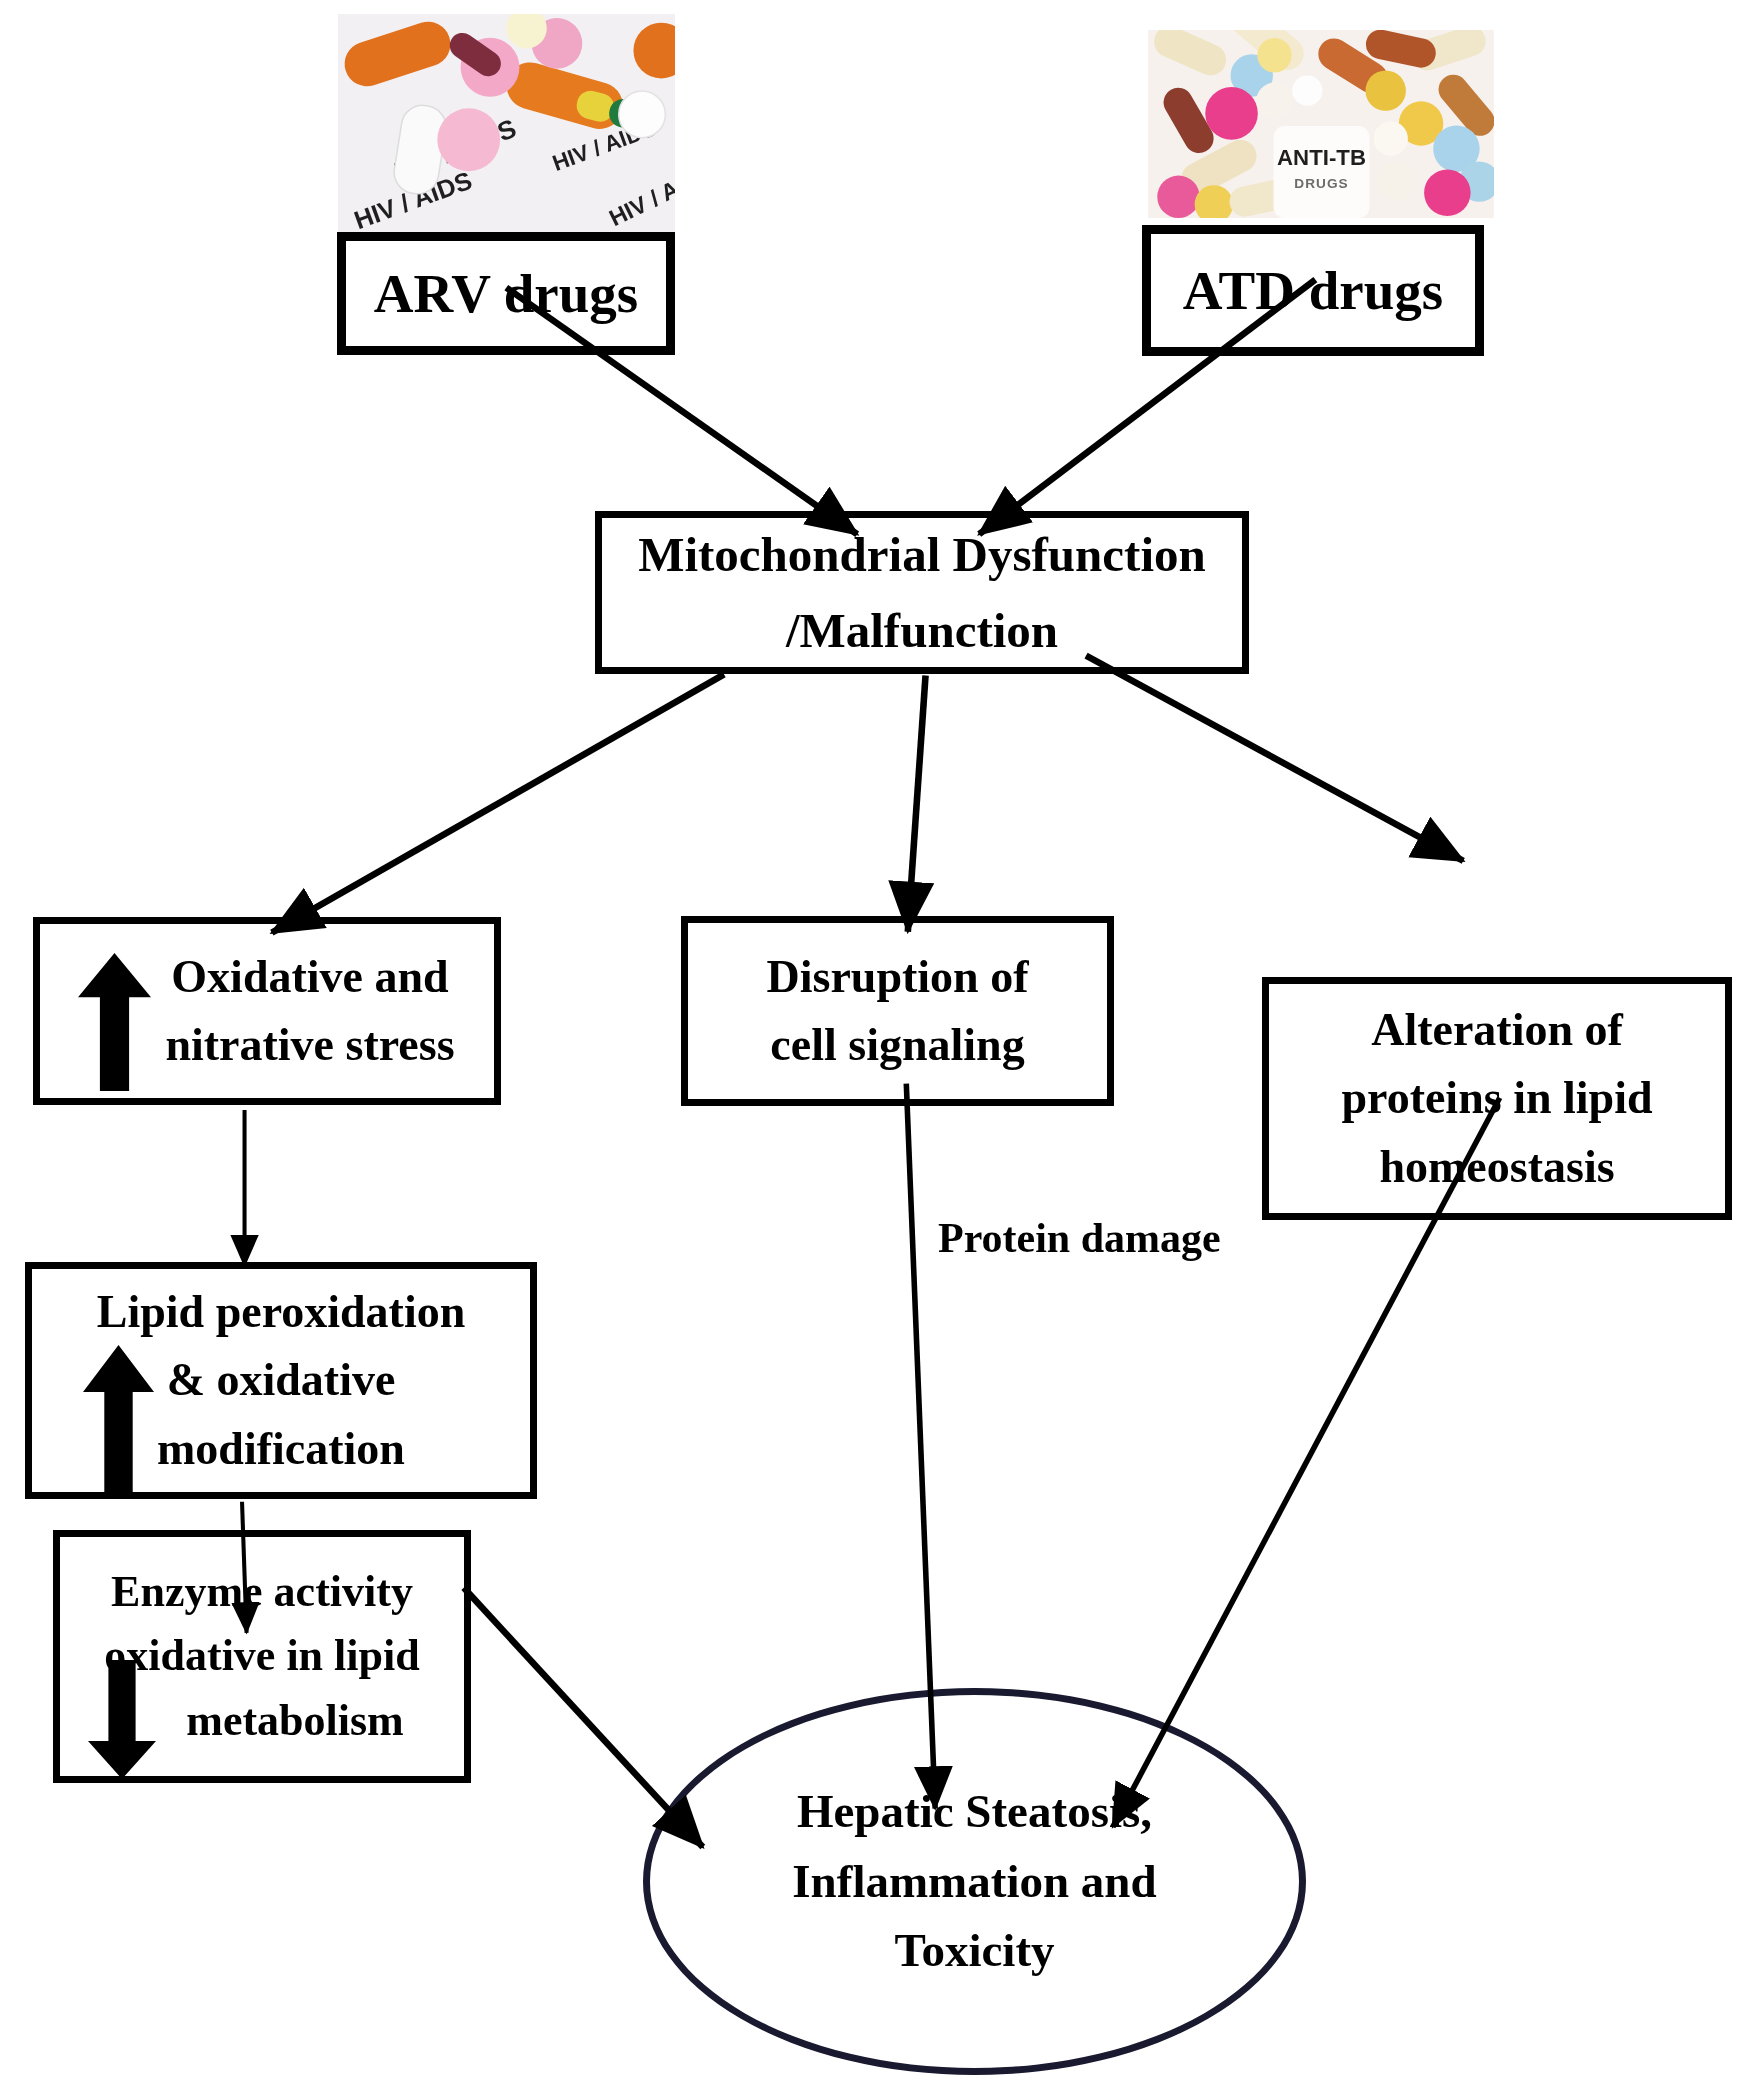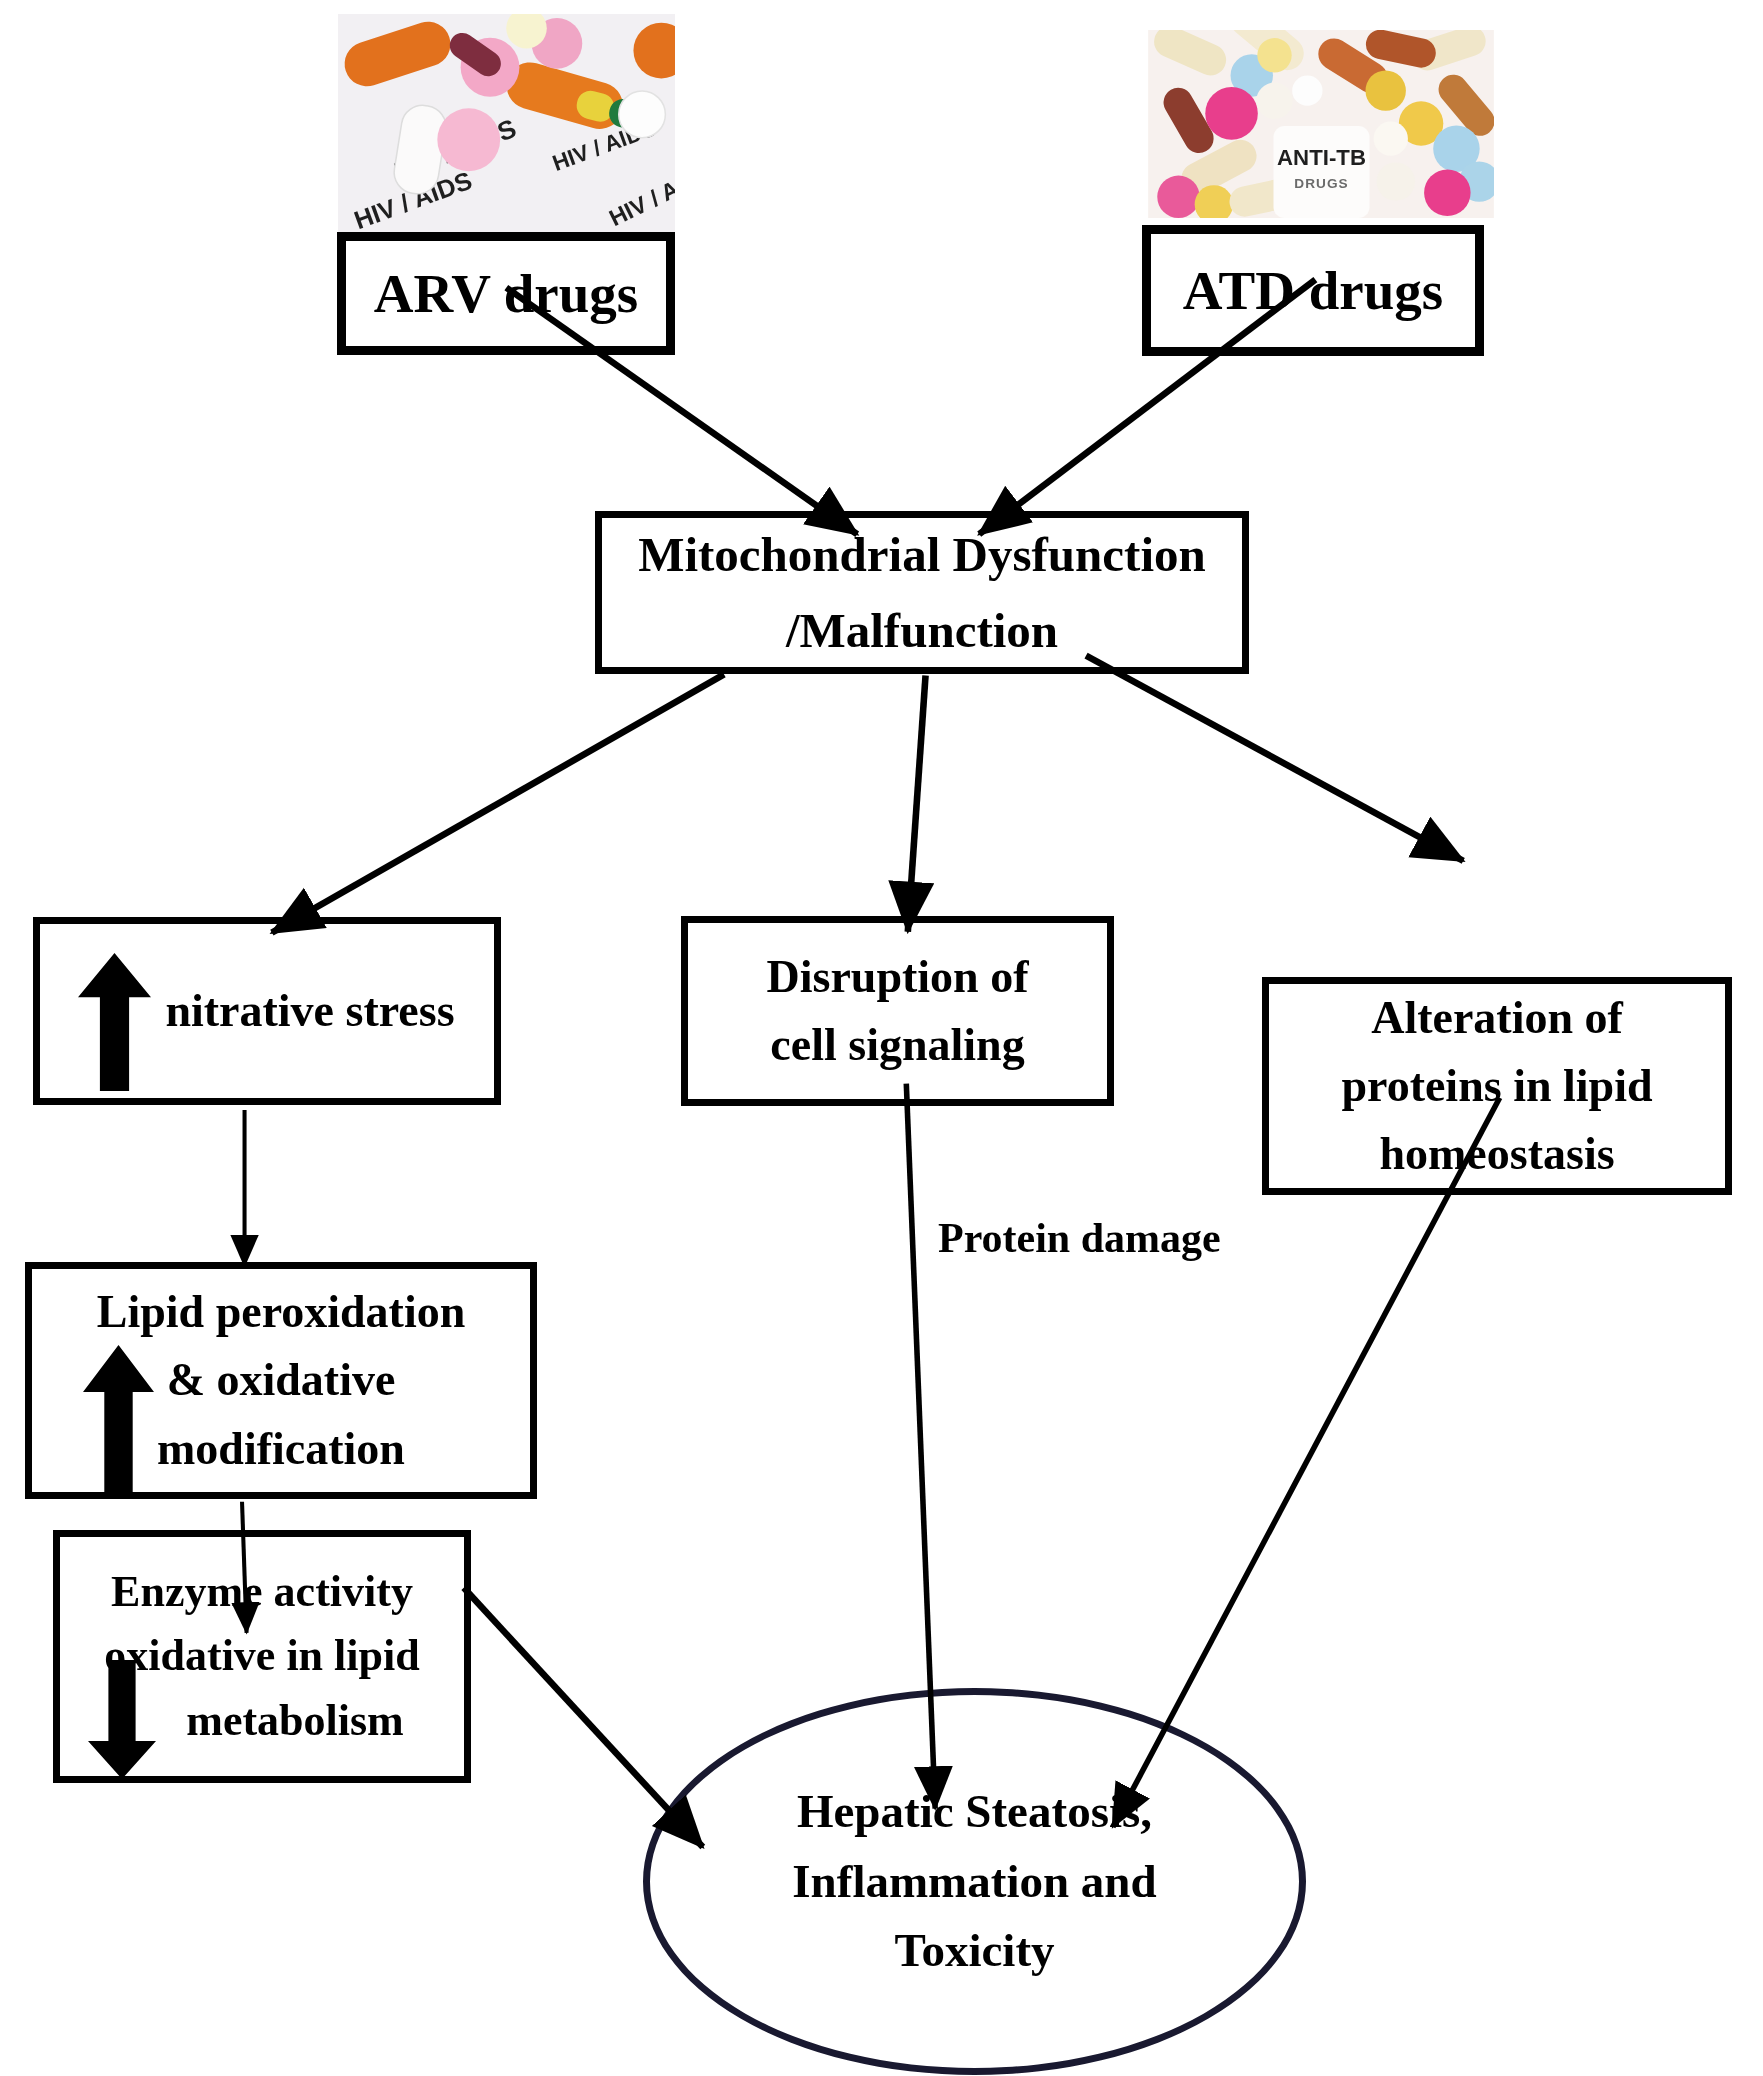--- a/index.html
+++ b/index.html
@@ -114,29 +114,30 @@
     <div class="line">ATD drugs</div>
   </div>
 
   <div class="box mito" style="left:595px;top:511px;width:654px;height:163px">
     <div class="line">Mitochondrial Dysfunction</div>
     <div class="line">/Malfunction</div>
   </div>
 
   <div class="box n90" style="left:33px;top:917px;width:468px;height:188px">
     <span class="blk up" style="left:38px;top:29px;width:73px;height:138px"></span>
+    <div class="line pad-left-170">Oxidative and</div>
     <div class="line pad-left-170">nitrative stress</div>
   </div>
 
   <div class="box n90" style="left:681px;top:916px;width:433px;height:190px">
     <div class="line">Disruption of</div>
     <div class="line">cell signaling</div>
   </div>
 
-  <div class="box n90" style="left:1262px;top:977px;width:470px;height:218px">
+  <div class="box n90" style="left:1262px;top:977px;width:470px;height:243px">
     <div class="line">Alteration of</div>
     <div class="line">proteins in lipid</div>
     <div class="line">homeostasis</div>
   </div>
 
   <div class="box n90" style="left:25px;top:1262px;width:512px;height:237px">
     <span class="blk up" style="left:51px;top:76px;width:71px;height:147px"></span>
     <div class="line">Lipid peroxidation</div>
     <div class="line">&amp; oxidative</div>
     <div class="line">modification</div>

